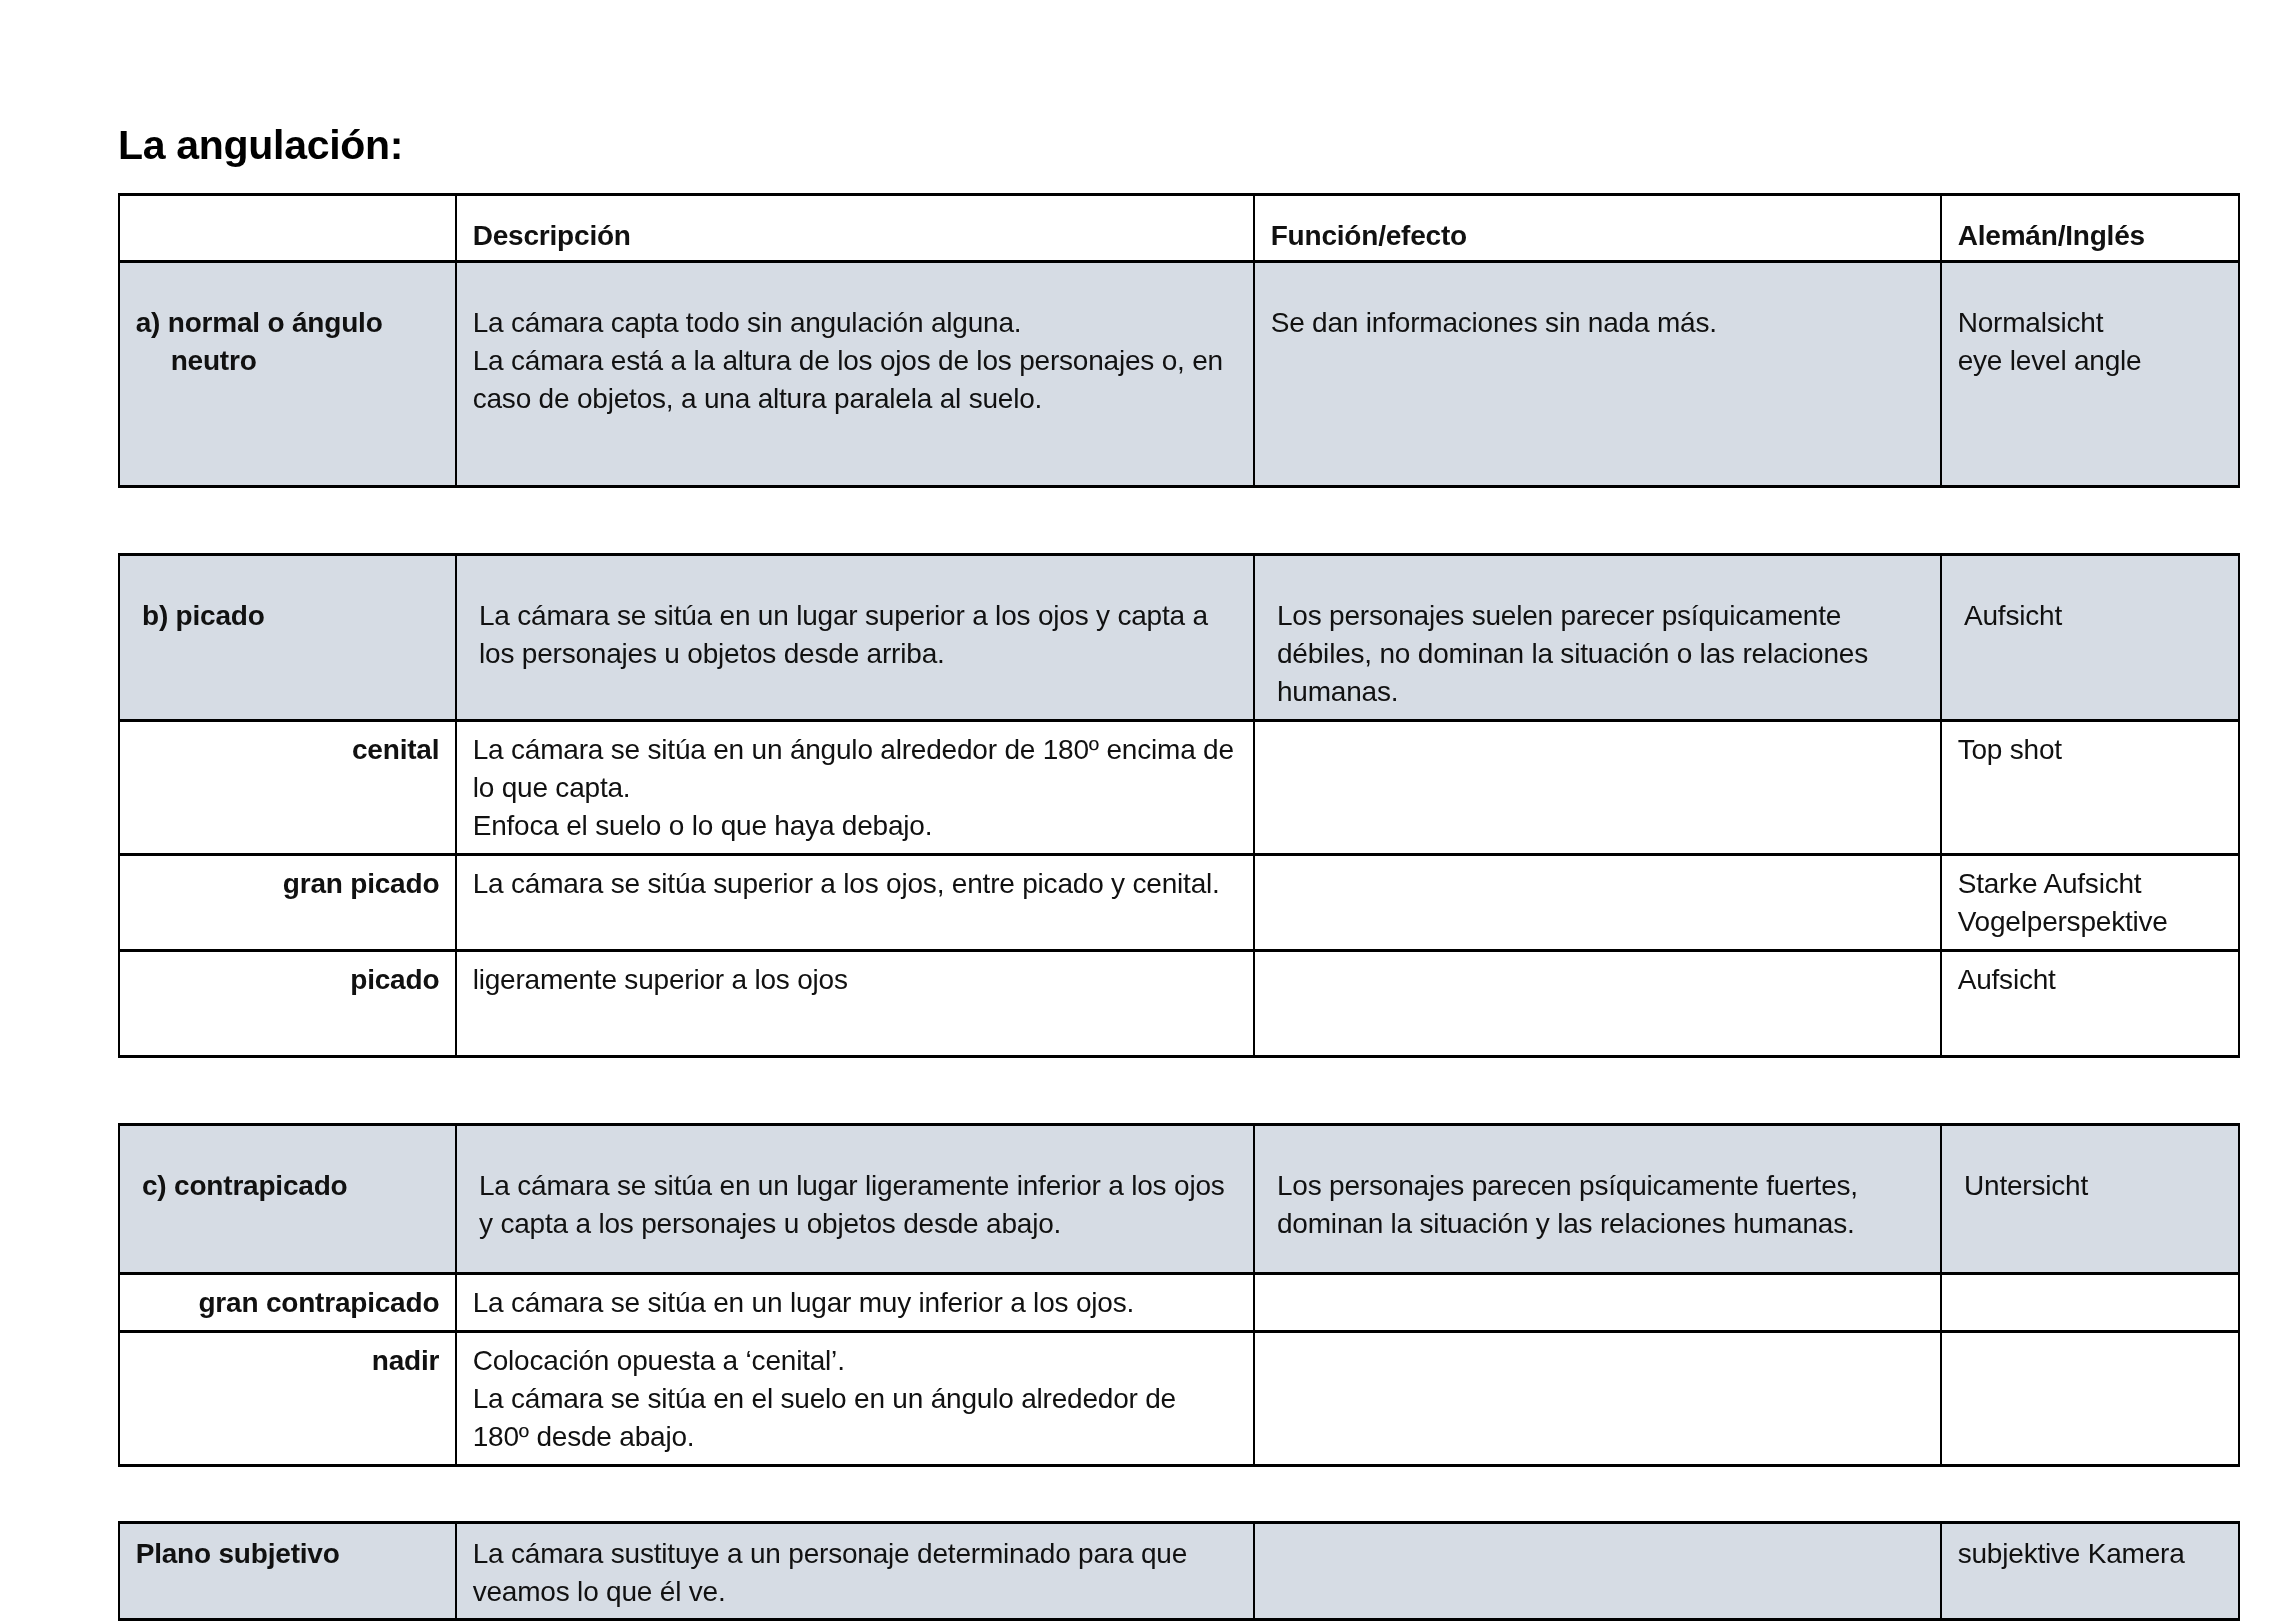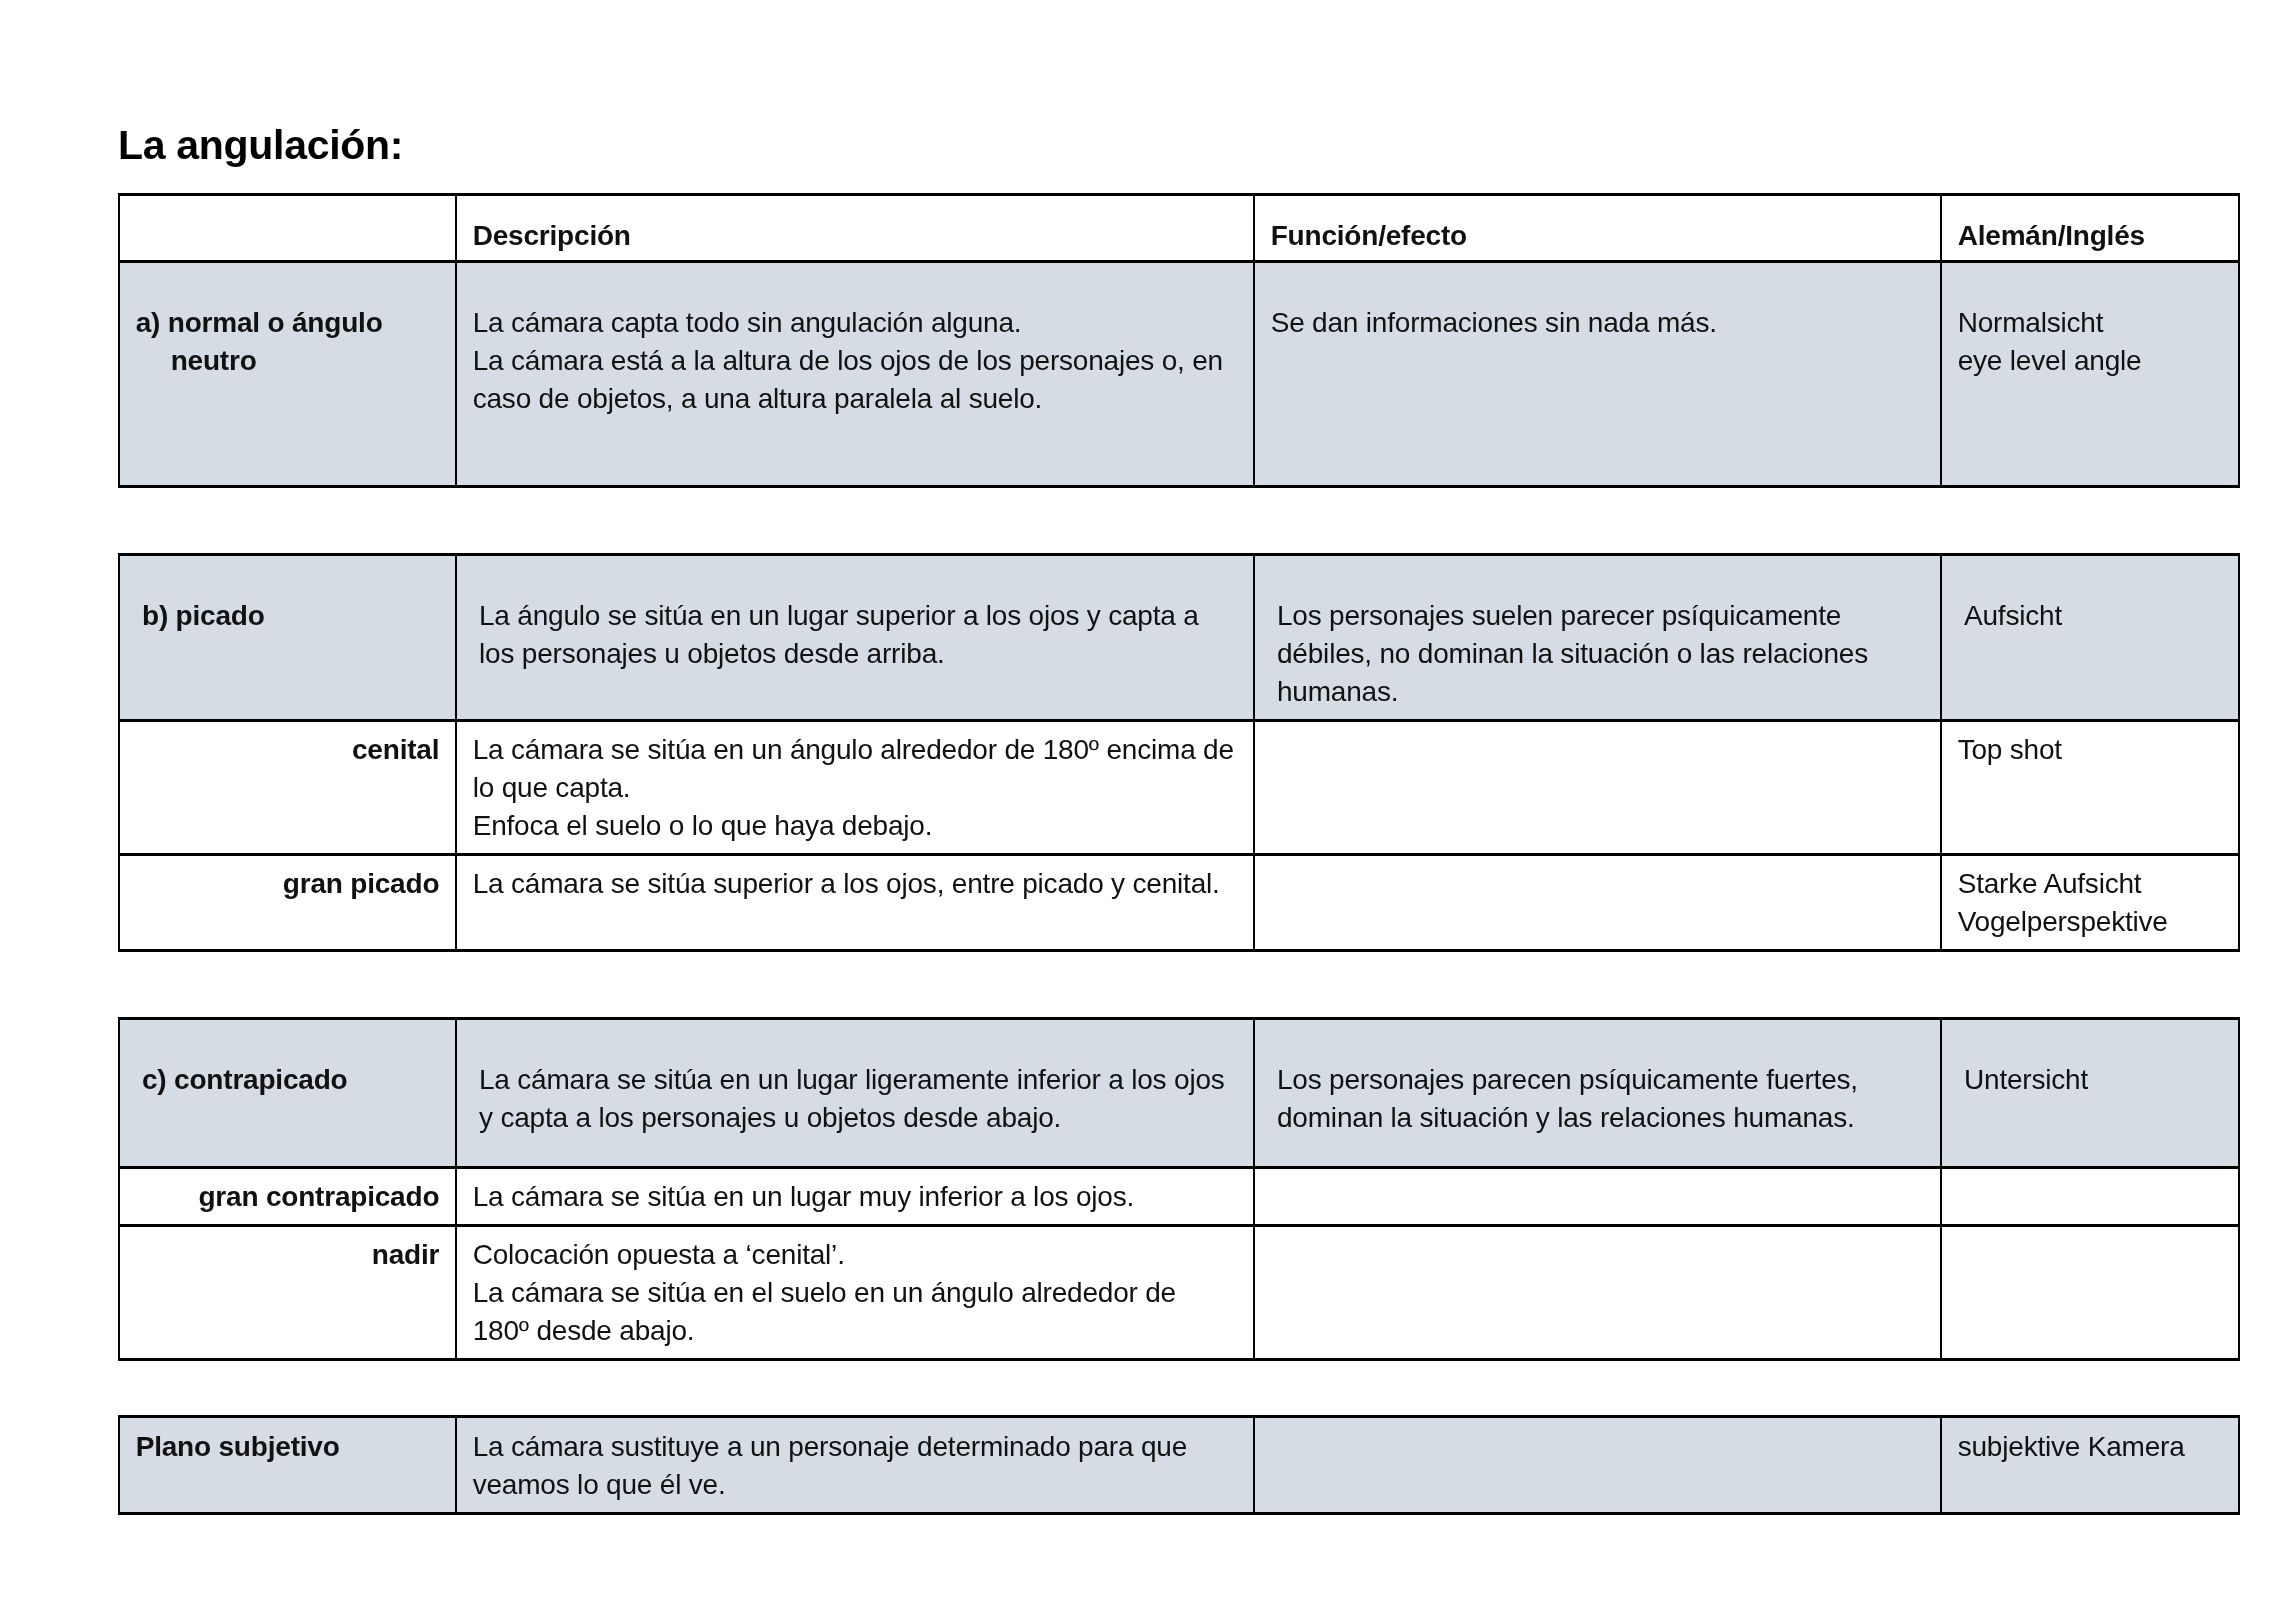--- a/index.html
+++ b/index.html
@@ -125,21 +125,21 @@
       <col class="c1">
       <col class="c2">
       <col class="c3">
     </colgroup>
   <tbody>
       <tr class="shaded band h225">
     <td class="lbl">
           <div class="cell-text">b) picado</div>
         </td>
     <td>
-          <div class="cell-text">La ángulo se sitúa en un lugar superior a los ojos y capta a los personajes u objetos desde arriba.</div>
+          <div class="cell-text">La cámara se sitúa en un lugar superior a los ojos y capta a los personajes u objetos desde arriba.</div>
         </td>
     <td>
           <div class="cell-text">Los personajes suelen parecer psíquicamente débiles, no dominan la situación o las relaciones humanas.</div>
         </td>
     <td>
           <div class="cell-text">Aufsicht</div>
         </td>
   </tr>
   <tr class="h168">
     <td class="sublbl">
@@ -164,20 +164,34 @@
           <div class="cell-text">La cámara se sitúa superior a los ojos, entre picado y cenital.</div>
         </td>
     <td>
           <div class="cell-text"></div>
         </td>
     <td>
           <div class="cell-text">Starke Aufsicht
 Vogelperspektive</div>
         </td>
   </tr>
+  <tr class="h150">
+    <td class="sublbl">
+          <div class="cell-text">picado</div>
+        </td>
+    <td>
+          <div class="cell-text">ligeramente superior a los ojos</div>
+        </td>
+    <td>
+          <div class="cell-text"></div>
+        </td>
+    <td>
+          <div class="cell-text">Aufsicht</div>
+        </td>
+  </tr>
 </tbody>
   </table>
 
 <table class="doc gap-c">
   <colgroup>
       <col class="c0">
       <col class="c1">
       <col class="c2">
       <col class="c3">
     </colgroup>

